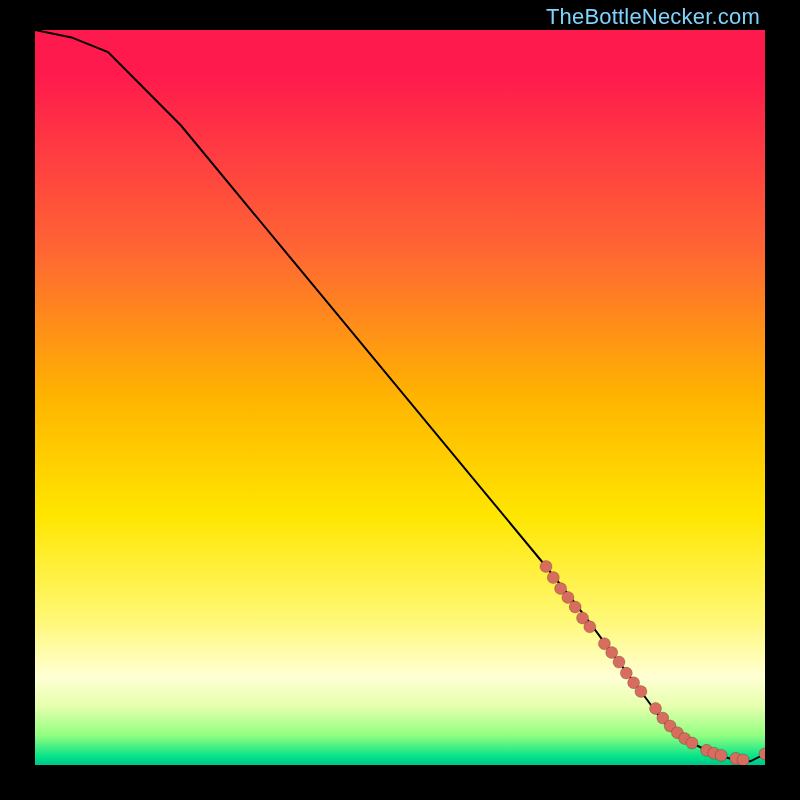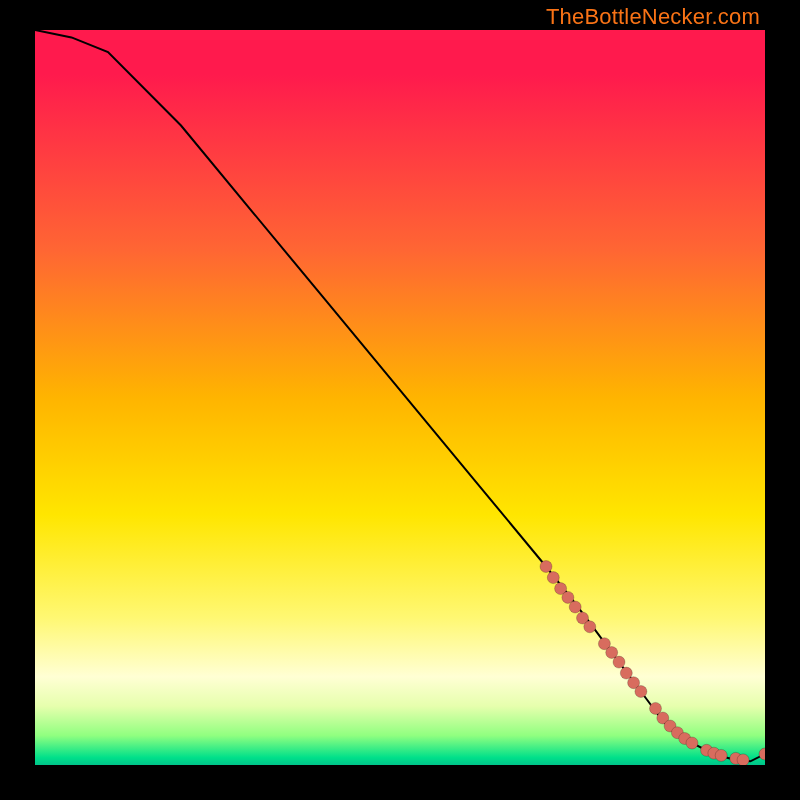--- a/index.html
+++ b/index.html
@@ -37,21 +37,21 @@
       #e6ffad 92%,
       #90ff80 96%,
       #00e08a 99%,
       #00c48a 100%
     );
   }
   .watermark {
     position: absolute;
     top: 4px;
     right: 40px;
-    color: #f97316;
+    color: #7dd3fc;
     font-size: 22px;
     font-weight: 500;
     letter-spacing: 0.2px;
   }
   svg.overlay {
     position: absolute;
     left: 0;
     top: 0;
     width: 730px;
     height: 735px;

